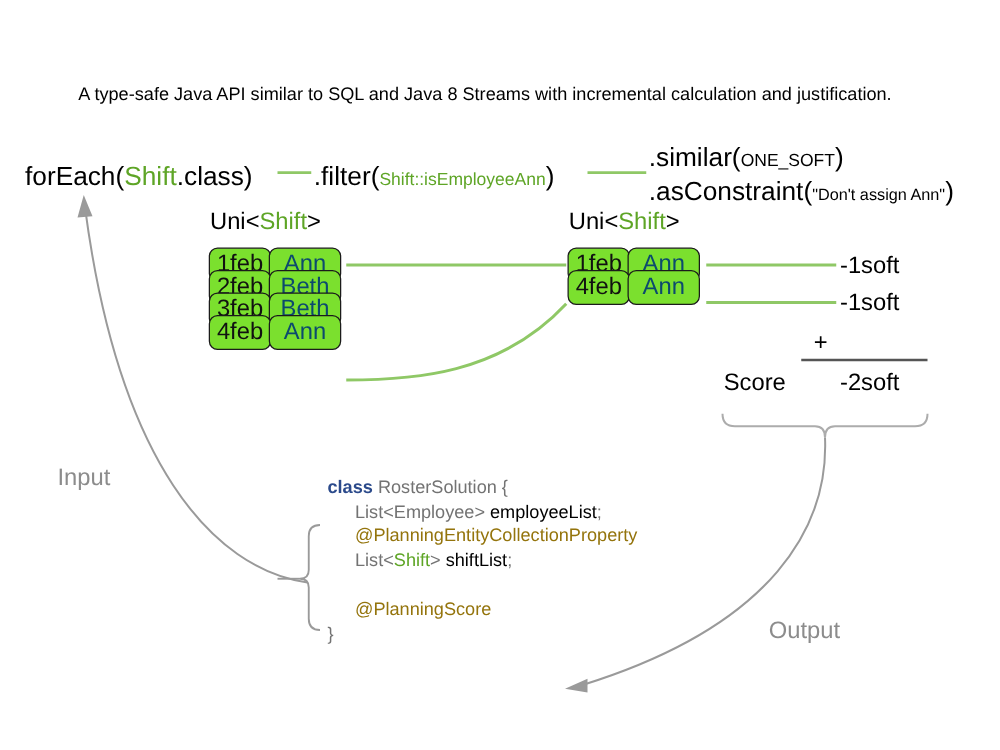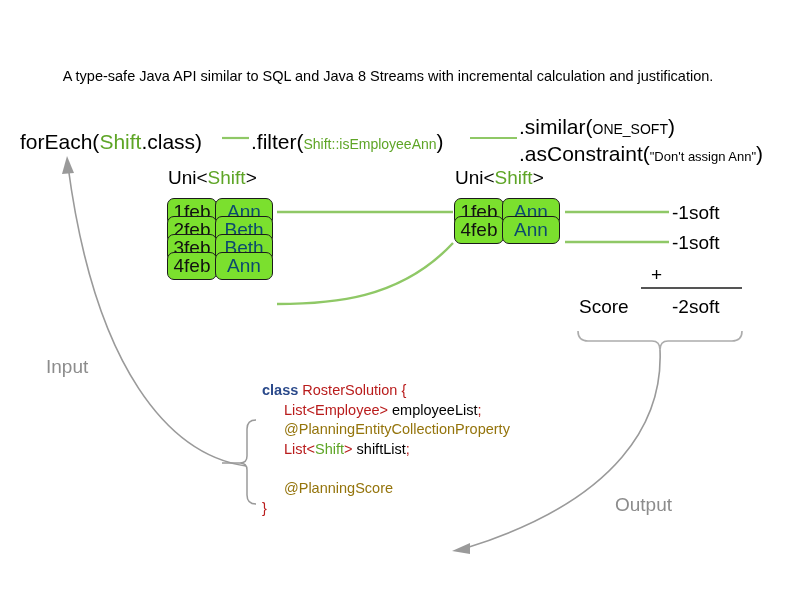--- a/index.html
+++ b/index.html
@@ -73,34 +73,34 @@
   
   .softlabel { font-size:19px; }
   #soft1 { left:672px; top:202px; }
   #soft2 { left:672px; top:232px; }
   #plus  { left:651px; top:264px; font-size:19px; }
   #scorelabel { left:579px; top:296px; font-size:19px; }
   #total { left:672px; top:296px; font-size:19px; }
 
   
   .flowlabel { font-size:19px; color:#8C8C8C; }
-  #input-label  { left:46px;  top:356px; }
+  #input-label  { left:46px;  top:372px; }
   #output-label { left:615px; top:494px; }
 
   
   #code {
     left:262px; top:381px;
     font-size:14.5px;
     line-height:19.6px;
   }
   #code .ln { display:block; height:19.6px; }
   .ann    { color:#94740C; }
   .kw     { color:#2B4A8B; font-weight:bold; }
   .fld    { color:#000000; }
-  .plain  { color:#b91c1c; }
+  .plain  { color:#737373; }
   .ind1   { padding-left:22px; }
 
   svg.overlay {
     position:absolute; left:0; top:0;
     width:800px; height:600px;
     pointer-events:none;
   }
 </style>
 </head>
 <body>

